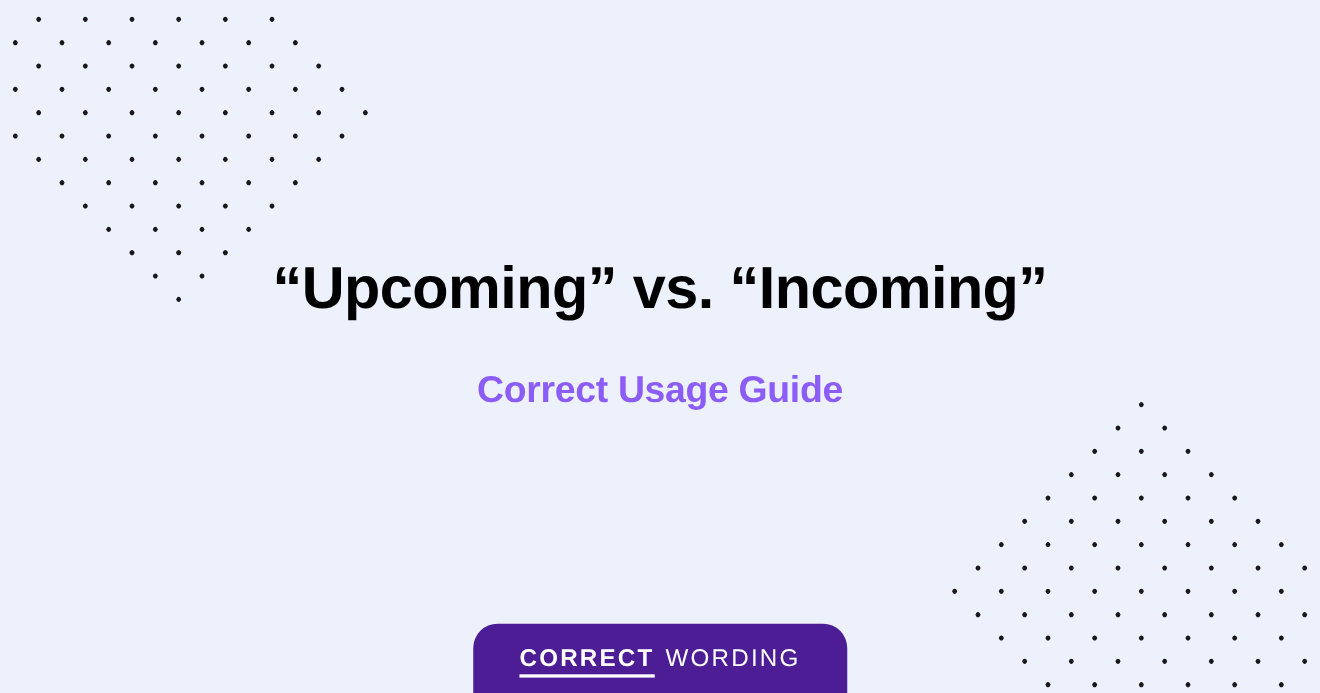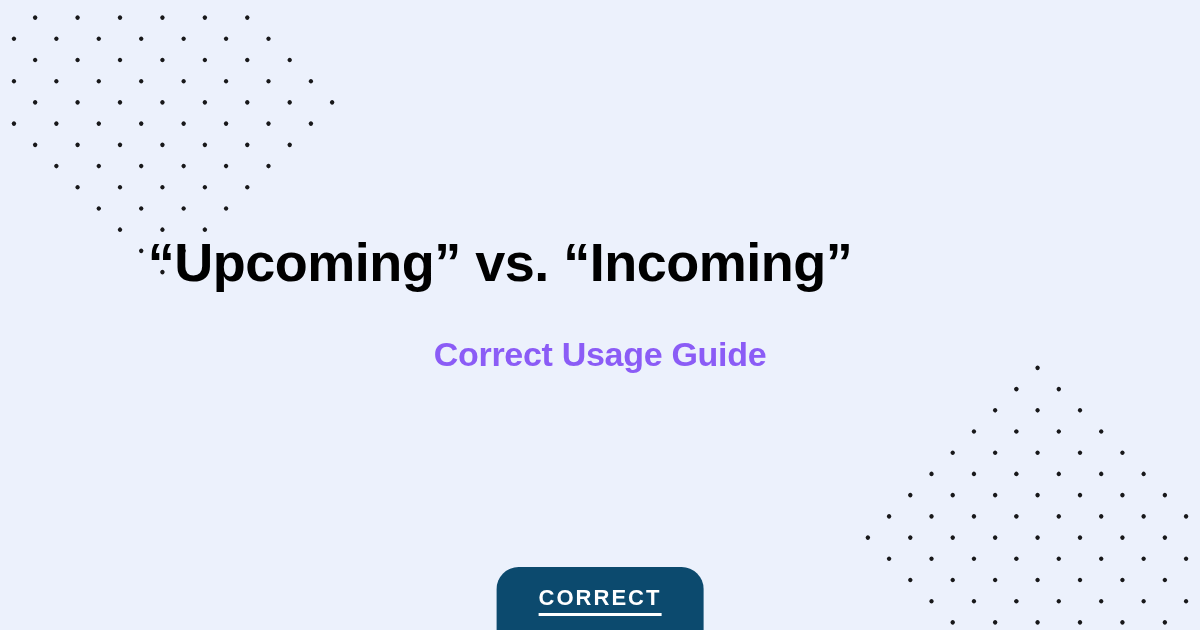--- a/index.html
+++ b/index.html
@@ -25,20 +25,21 @@
   .dots-bottom-right {
     bottom: -80px;
     right: -70px;
     transform: rotate(45deg);
   }
   .content {
     position: absolute;
     top: 0; left: 0; right: 0; bottom: 0;
     display: flex;
     flex-direction: column;
+    align-items: center;
     justify-content: center;
     padding-bottom: 27px;
   }
   .title {
     font-size: 54px;
     font-weight: 800;
     color: #000;
     text-align: center;
     line-height: 1.25;
     letter-spacing: -0.5px;
@@ -50,21 +51,21 @@
     color: #8b5cf6;
     text-align: center;
     margin-top: 38px;
     letter-spacing: -0.3px;
   }
   .badge {
     position: absolute;
     bottom: 0;
     left: 50%;
     transform: translateX(-50%);
-    background: #0c4a6e;
+    background: #4c1d95;
     border-radius: 22px 22px 0 0;
     padding: 18px 42px 14px 42px;
     display: flex;
     align-items: baseline;
     gap: 10px;
   }
   .badge-word1 {
     color: #fff;
     font-weight: 800;
     font-size: 22px;
@@ -328,13 +329,14 @@
 
 <div class="content">
   <h1 class="title">
     <span>“Upcoming” vs. “Incoming”</span><br>
   </h1>
   <div class="subtitle">Correct Usage Guide</div>
 </div>
 
 <div class="badge">
   <span class="badge-word1">CORRECT</span>
+  <span class="badge-word2">WORDING</span>
 </div>
 
 </body></html>

